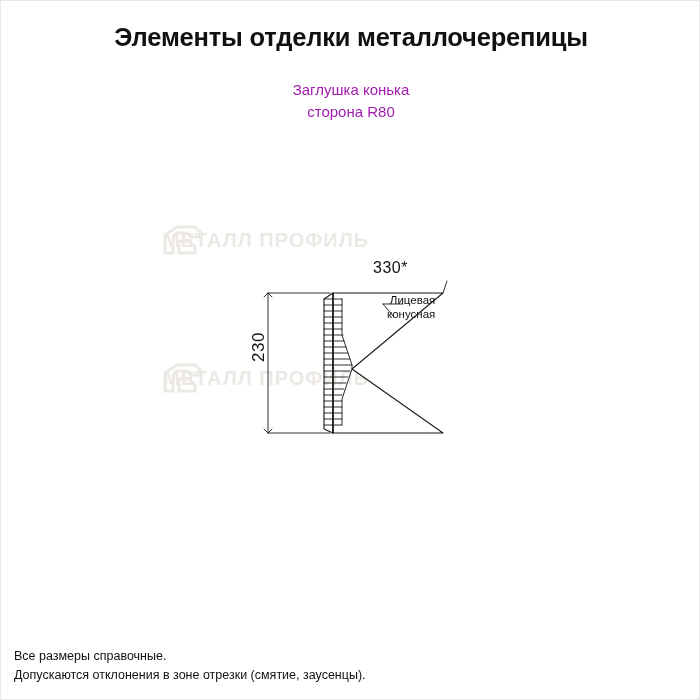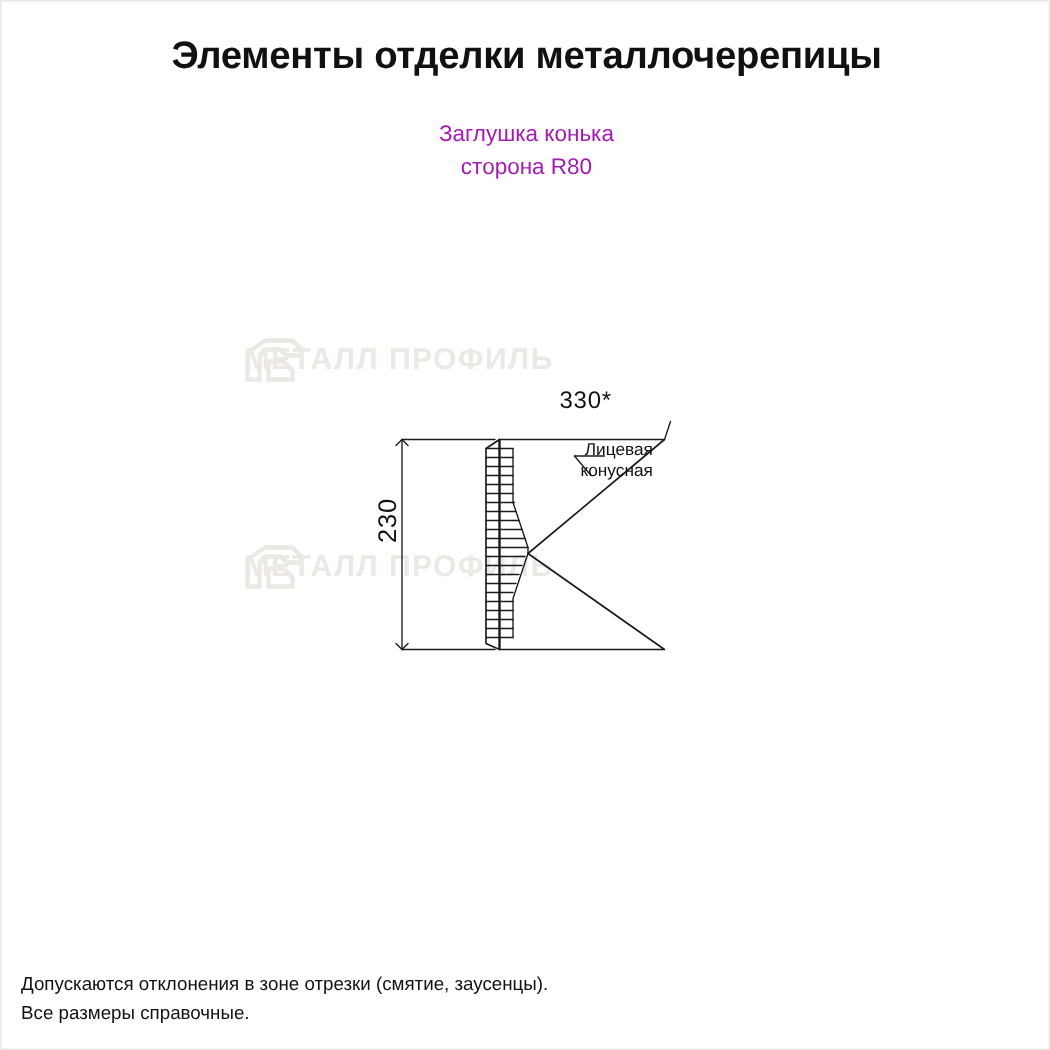--- a/index.html
+++ b/index.html
@@ -202,17 +202,17 @@
 
   <div class="dim-label-230">230</div>
   <div class="dim-label-180">330*</div>
 
   <div class="face-label">
     <div>Лицевая</div>
     <div>конусная</div>
   </div>
 
   <div class="footnotes">
+    <div>Все размеры справочные.</div>
     <div>Допускаются отклонения в зоне отрезки (смятие, заусенцы).</div>
-    <div>Все размеры справочные.</div>
   </div>
 
 </div>
 
 </body></html>

